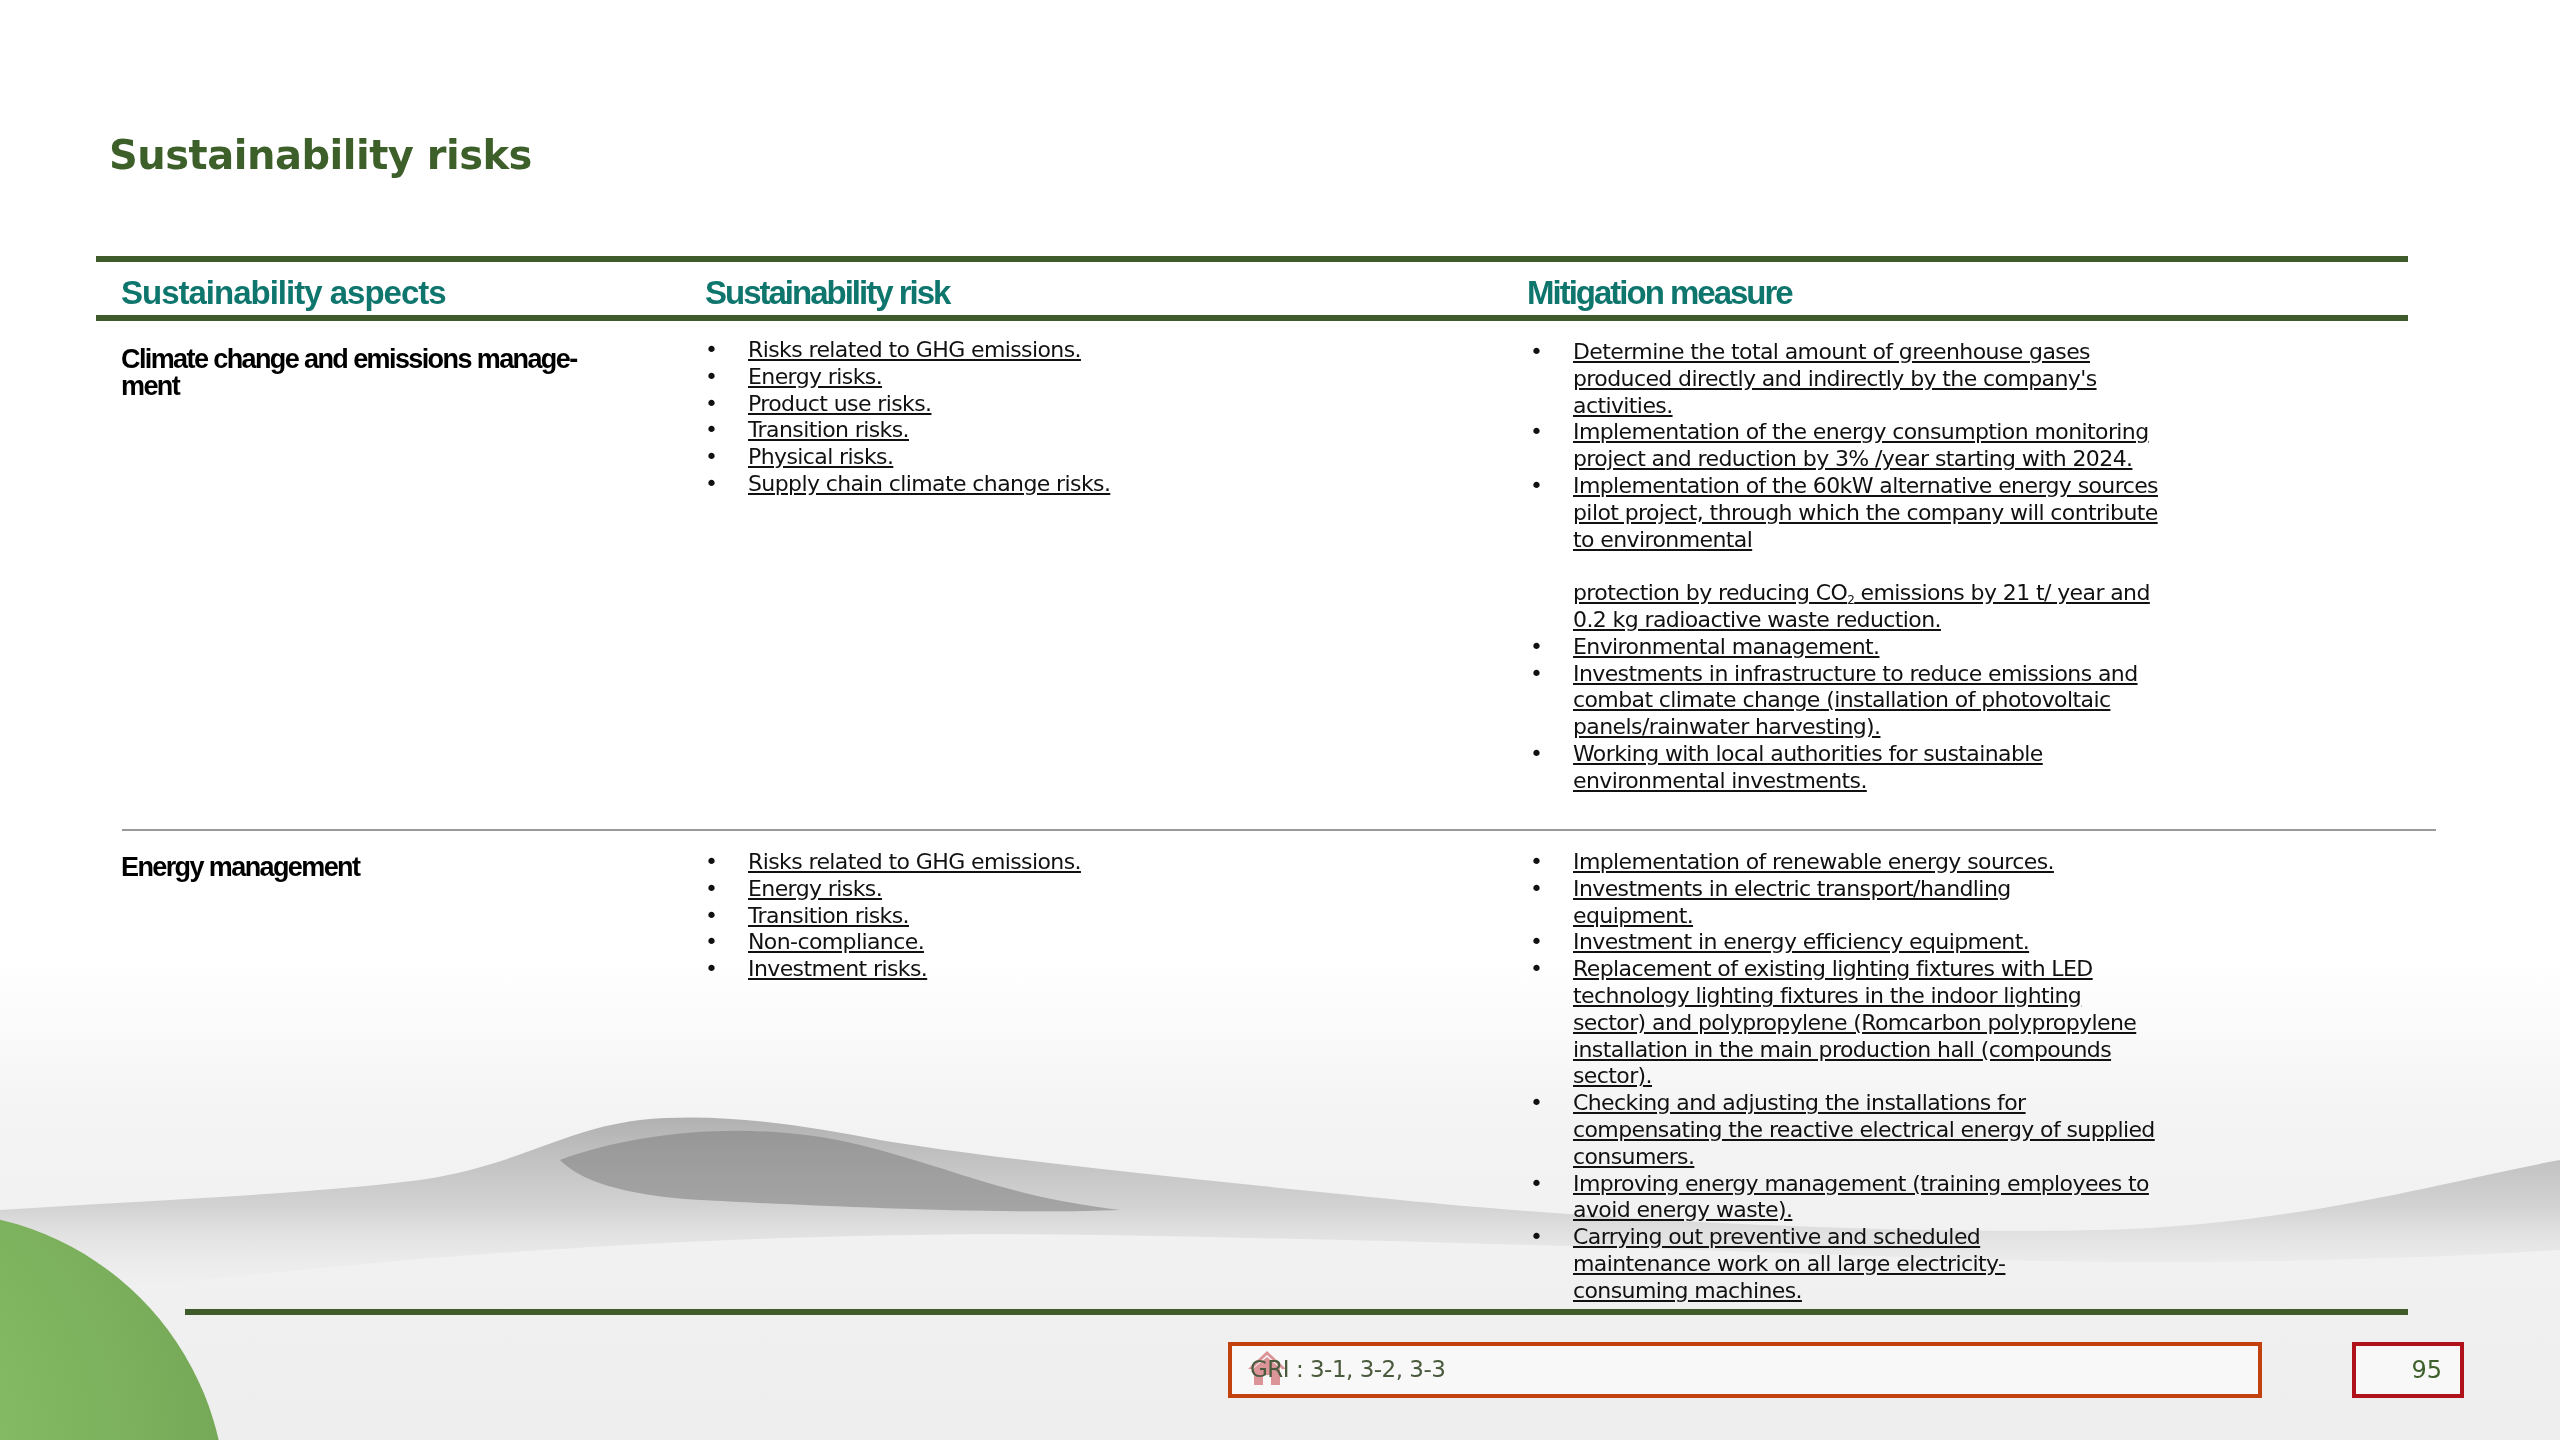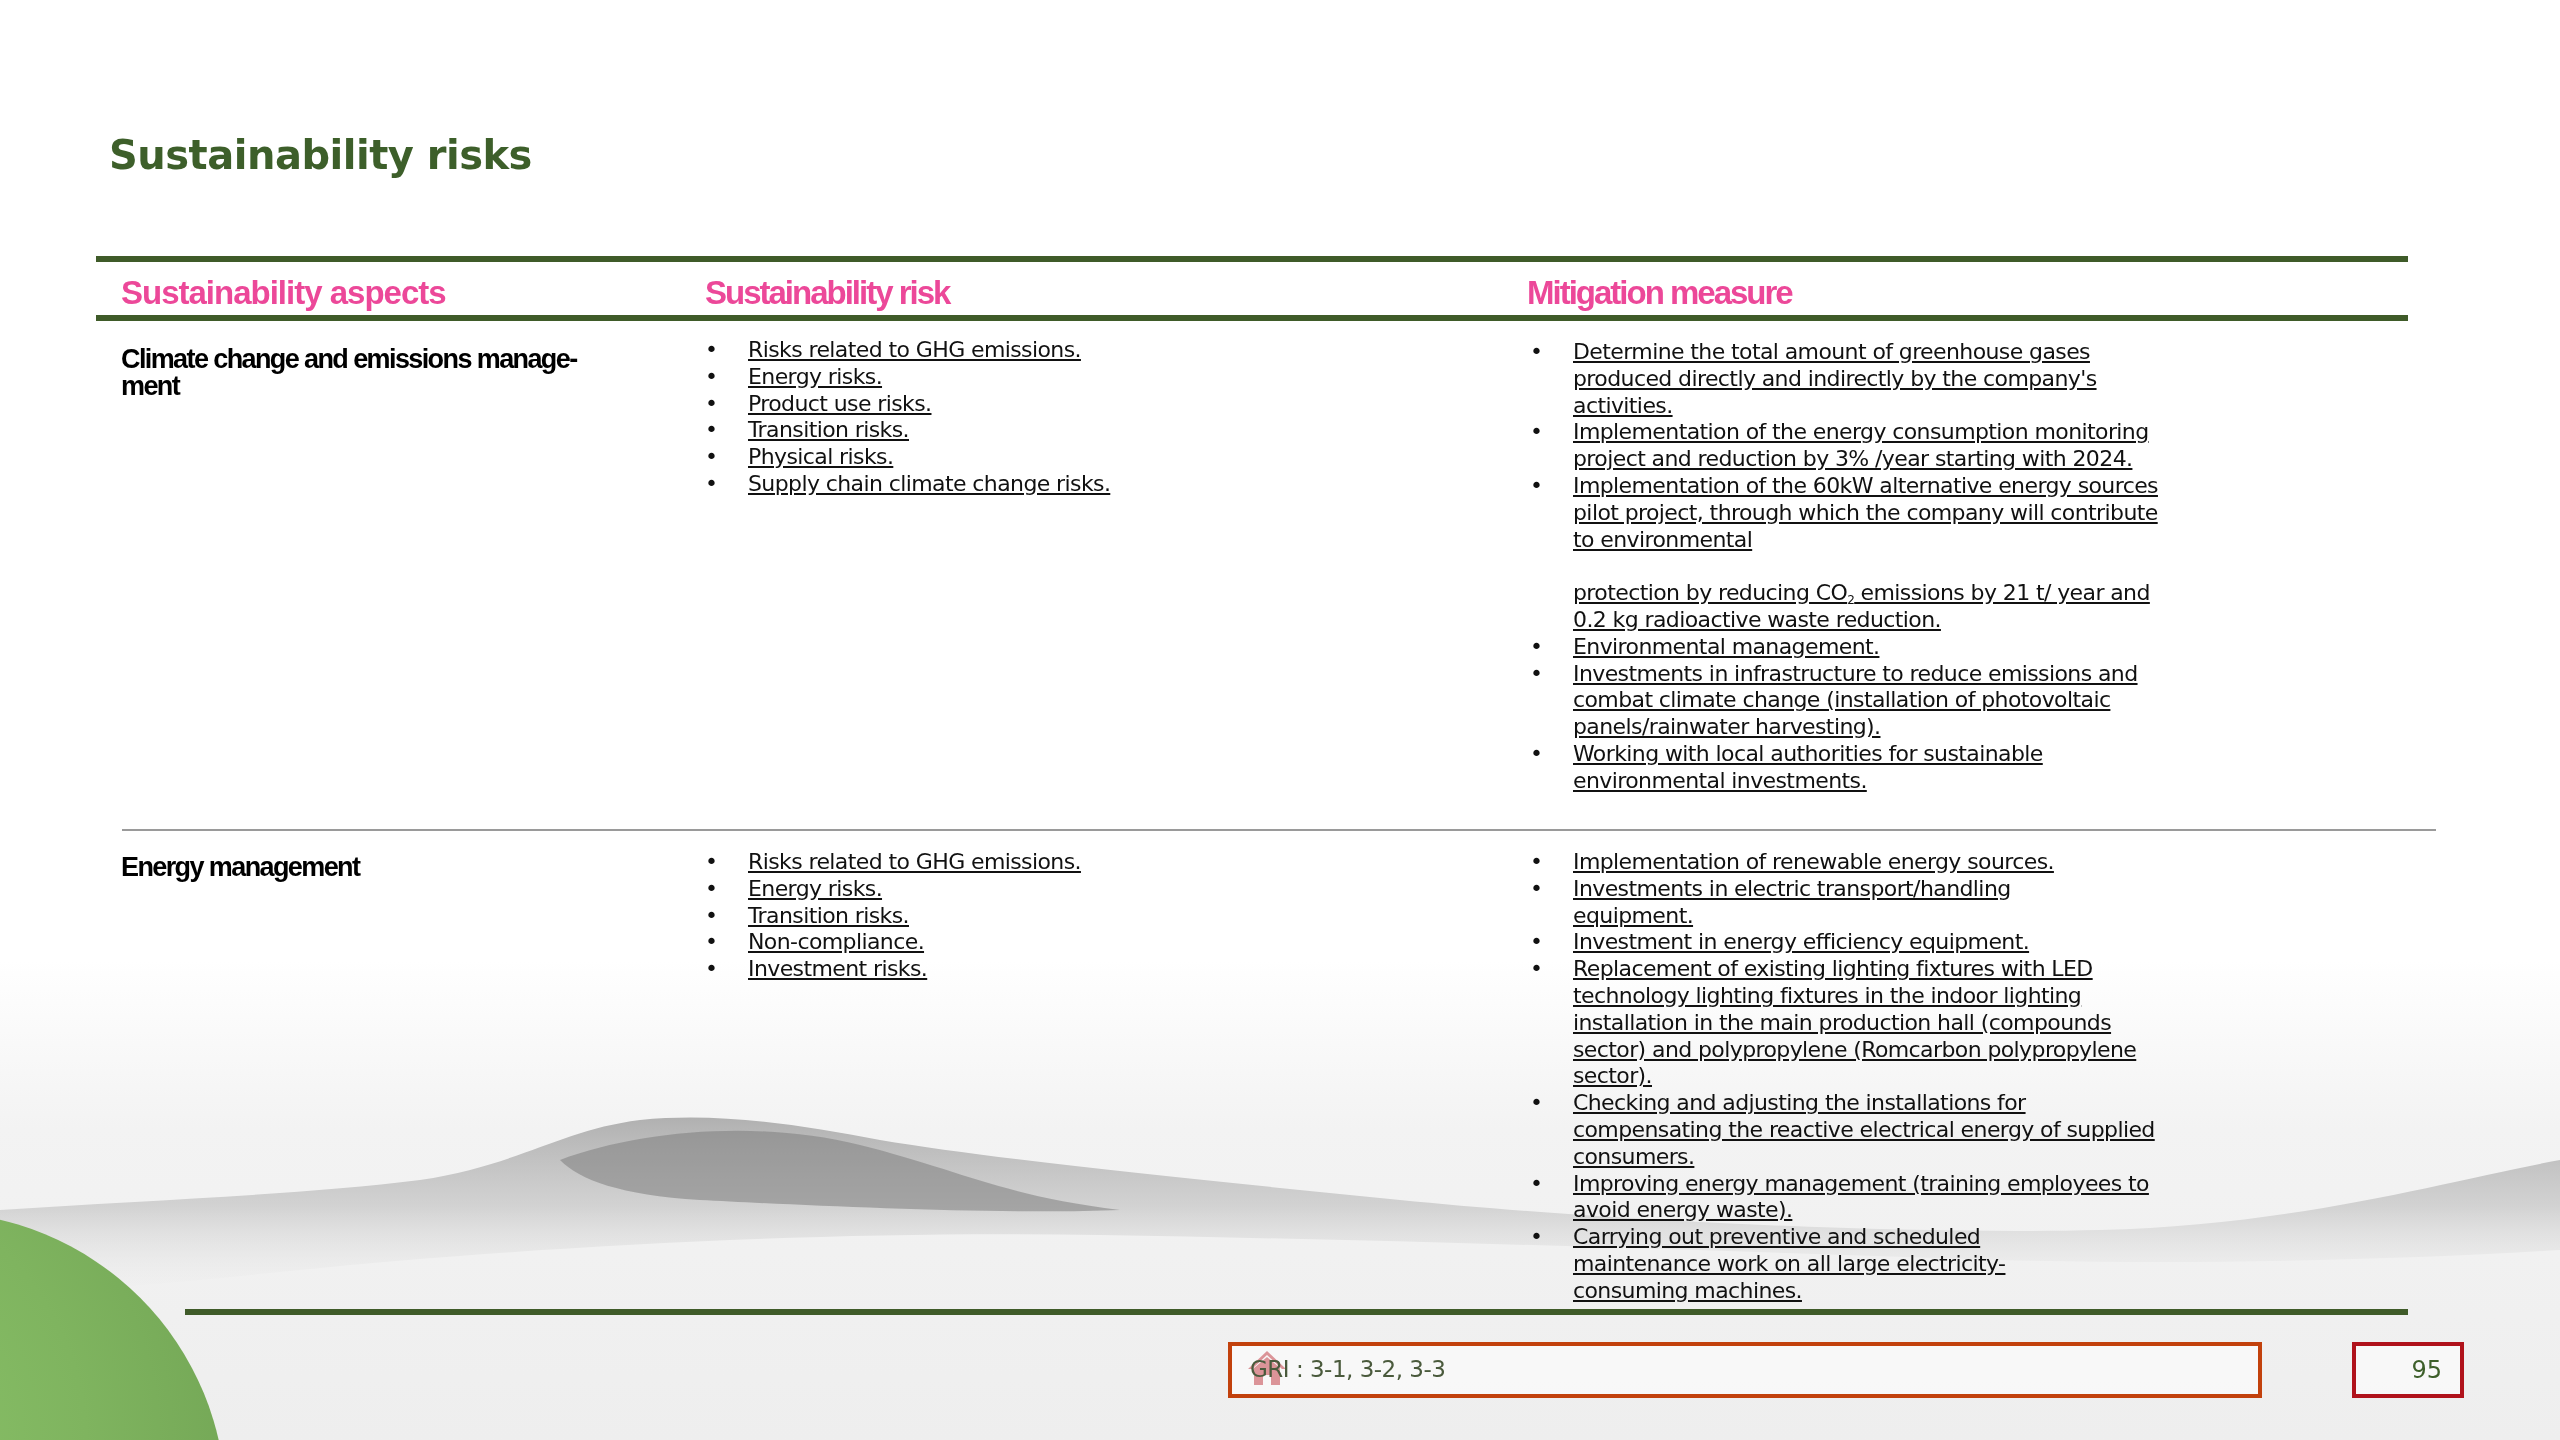--- a/index.html
+++ b/index.html
@@ -28,21 +28,21 @@
   }
   .rule-thick {
     position: absolute; height: 6px; background: #3f5b29;
   }
   .rule-gray {
     position: absolute; height: 2px; background: #9a9a9a;
   }
   .th {
     position: absolute; top: 274px;
     font-family: "Liberation Sans", sans-serif; font-weight: bold;
-    font-size: 33px; color: #ec4899; letter-spacing: -1px;
+    font-size: 33px; color: #0f766e; letter-spacing: -1px;
   }
   .aspect {
     position: absolute; left: 121px;
     font-family: "Liberation Sans", sans-serif; font-weight: bold;
     font-size: 27px; line-height: 27px; letter-spacing: -1.6px; color: #000;
     width: 480px;
   }
   ul.blist {
     position: absolute; margin: 0; padding: 0; list-style: none;
     font-family: "DejaVu Sans", sans-serif; font-size: 22px; line-height: 26.8px;
@@ -147,22 +147,22 @@
   <li>Investment risks.</li>
 </ul>
 
 <ul class="blist" style="left:1530px; top:849px; width:820px;">
   <li>Implementation of renewable energy sources.</li>
   <li>Investments in electric transport/handling</li>
   <li class="cont">equipment.</li>
   <li>Investment in energy efficiency equipment.</li>
   <li>Replacement of existing lighting fixtures with  LED</li>
   <li class="cont">technology lighting fixtures in the indoor lighting</li>
+  <li class="cont">sector) and polypropylene  (Romcarbon polypropylene</li>
   <li class="cont">installation in the main production hall (compounds</li>
-  <li class="cont">sector) and polypropylene  (Romcarbon polypropylene</li>
   <li class="cont">sector).</li>
   <li>Checking and adjusting the installations for</li>
   <li class="cont">compensating the reactive electrical energy of supplied</li>
   <li class="cont">consumers.</li>
   <li>Improving energy management (training employees to</li>
   <li class="cont">avoid energy waste).</li>
   <li>Carrying out preventive and scheduled</li>
   <li class="cont">maintenance work on all large electricity-</li>
   <li class="cont">consuming machines.</li>
 </ul>

